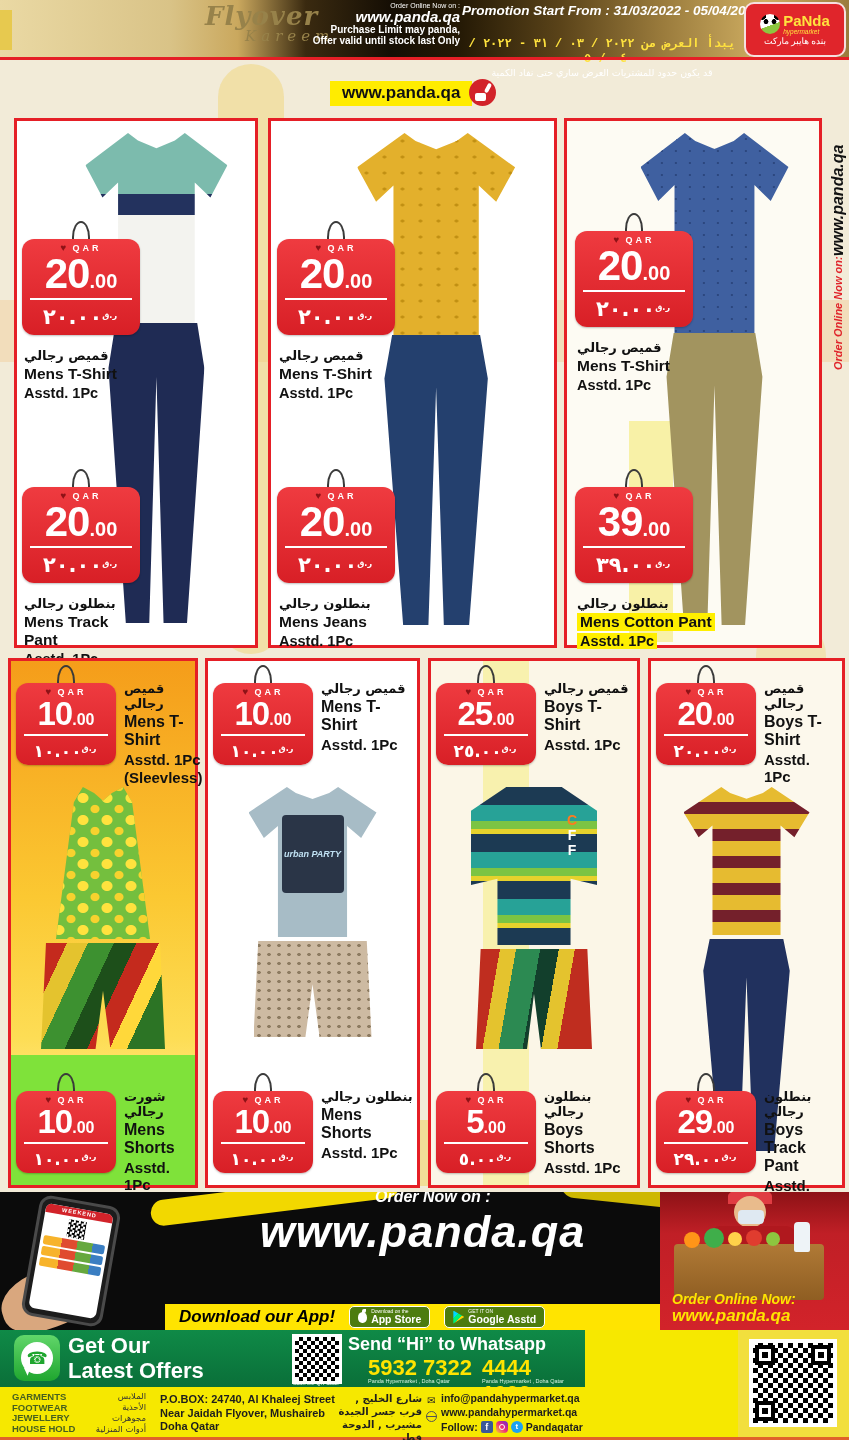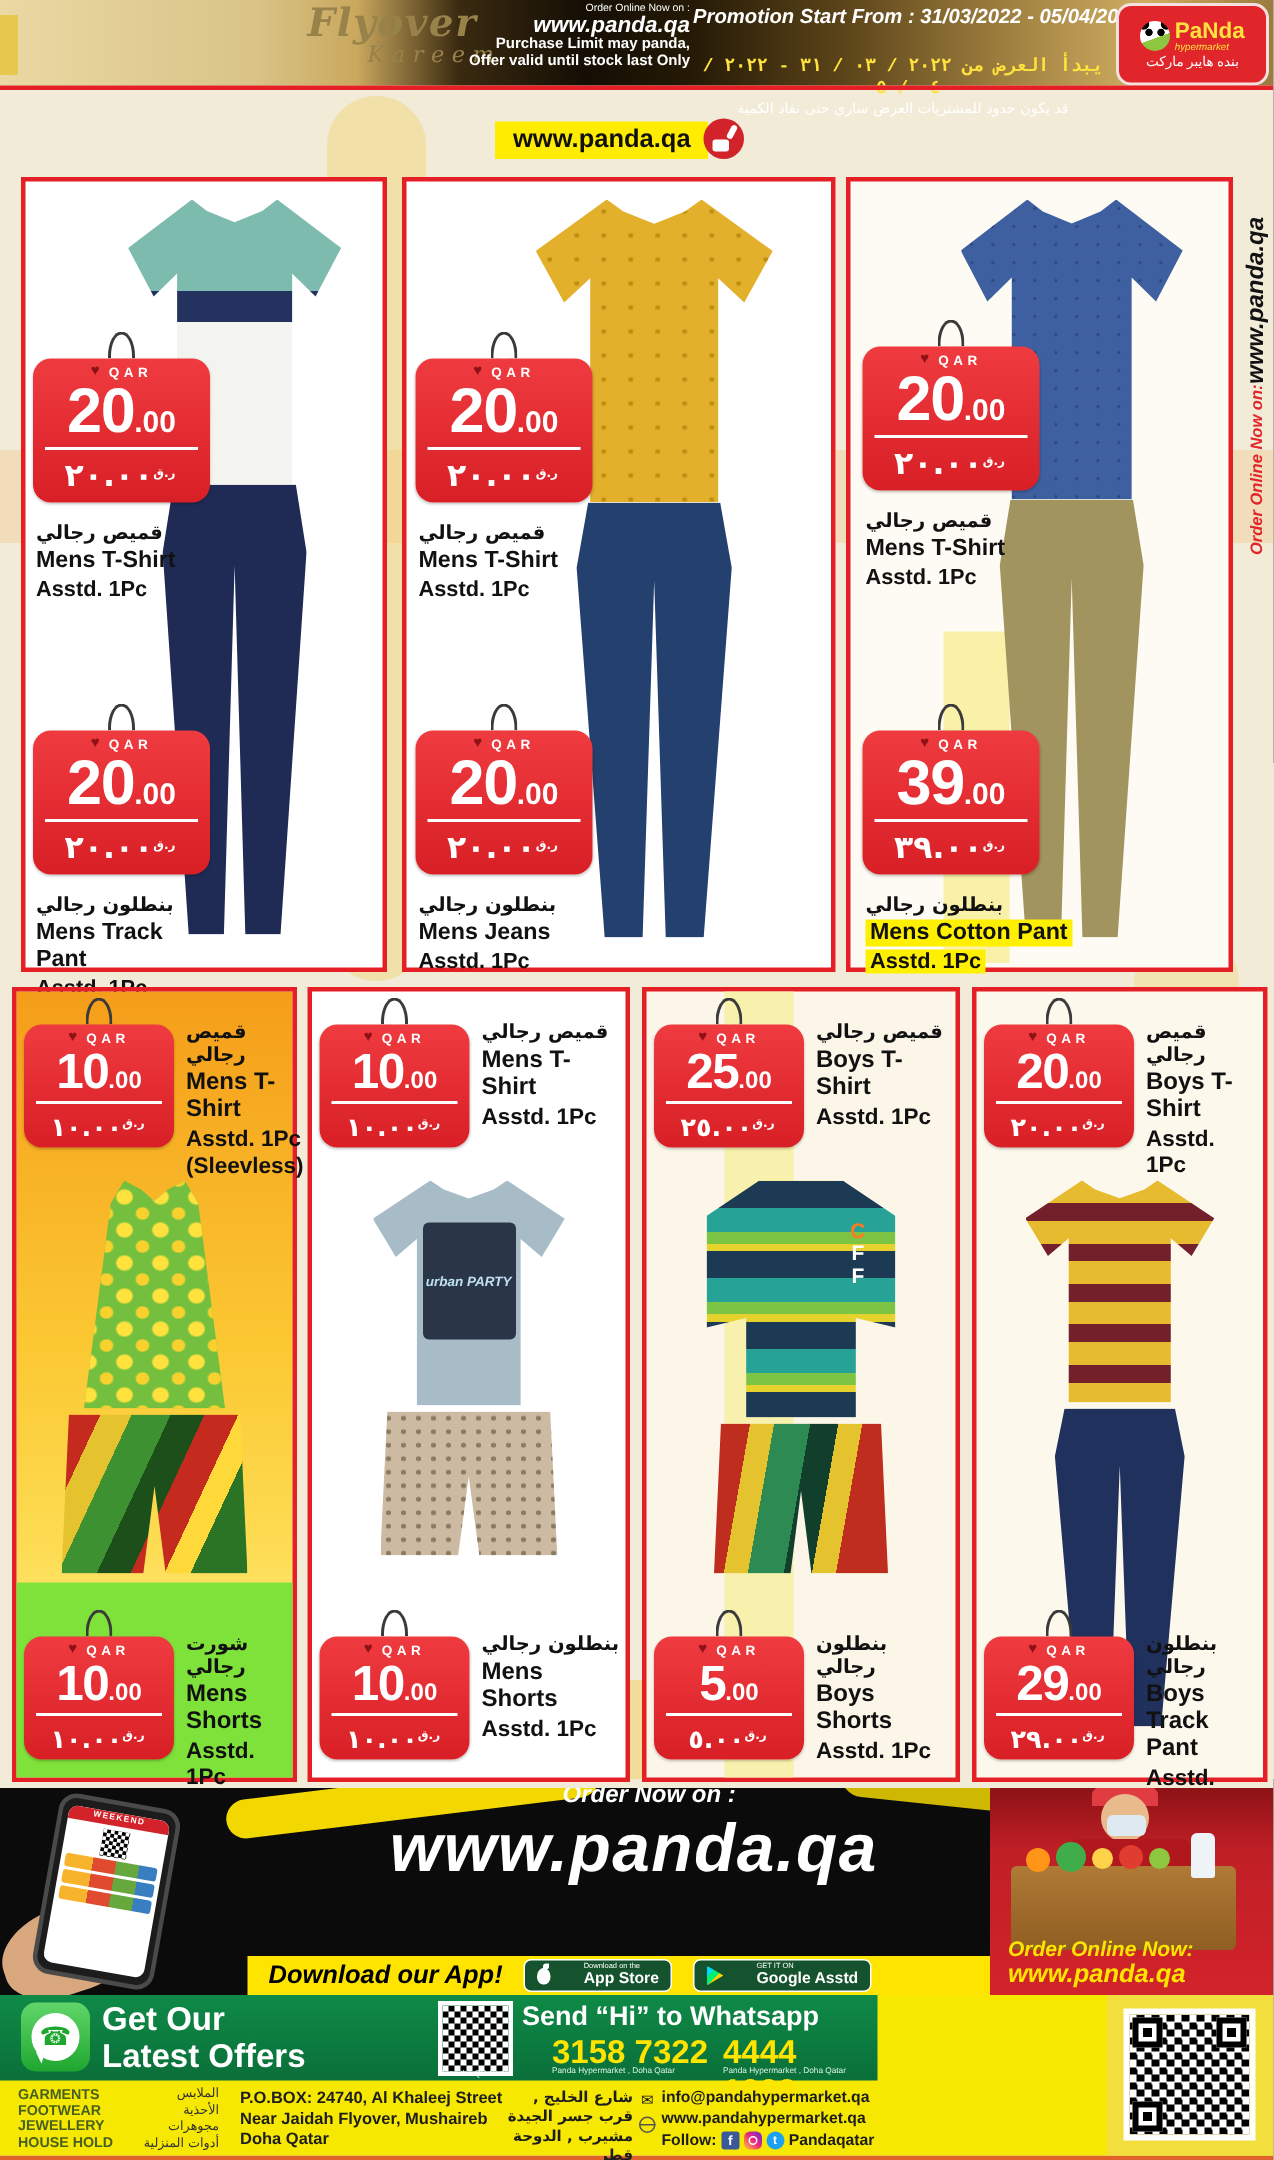--- a/index.html
+++ b/index.html
@@ -145,21 +145,21 @@
   .scr-row{height:9px;margin:2px 3px;border-radius:2px;background:linear-gradient(90deg,#f7b32b 0 30%,#e04b2f 30% 55%,#66a83e 55% 80%,#3a7ec2 80% 100%);}
   .hand{position:absolute;left:0px;top:78px;width:96px;height:58px;background:#d9a77e;border-radius:50% 40% 50% 40%;transform:rotate(-18deg);}
   .dcenter{position:absolute;left:185px;top:0px;width:475px;text-align:center;font-style:italic;}
   .dl1{display:flex;align-items:baseline;justify-content:center;gap:10px;}
   .fast{color:#ffe400;font-size:48px;font-weight:900;letter-spacing:1px;}
   .dlv{color:#fff;font-size:42px;font-weight:900;}
   .dl2{color:#fff;font-size:16px;font-weight:900;margin:-4px 0 0 190px;text-align:left;}
   .dl3{color:#fff;font-size:45px;font-weight:900;letter-spacing:1px;margin-top:0px;}
   .ystrip{position:absolute;left:165px;bottom:0;width:495px;height:26px;background:#ffe400;display:flex;align-items:center;gap:14px;padding:0 14px;box-sizing:border-box;}
   .dapp{color:#000000;font-size:17px;font-weight:900;font-style:italic;white-space:nowrap;}
-  .storebtn{height:20px;background:#14532d;border:1px solid #fff;border-radius:5px;display:flex;align-items:center;gap:22px;padding:0 8px;color:#fff;}
+  .storebtn{height:20px;background:#4d7c0f;border:1px solid #fff;border-radius:5px;display:flex;align-items:center;gap:4px;padding:0 8px;color:#fff;}
   .sb-txt .s{font-size:5px;line-height:5px;} .sb-txt .b{font-size:10.5px;font-weight:bold;line-height:11px;white-space:nowrap;}
   .apple{width:9px;height:11px;background:#fff;border-radius:50% 50% 46% 46%;position:relative;}
   .apple::before{content:'';position:absolute;top:-3px;left:3.5px;width:4px;height:4px;background:#fff;border-radius:50% 0;}
   .playtri{width:11px;height:13px;clip-path:polygon(0 0,100% 50%,0 100%);background:linear-gradient(135deg,#00d7fe 0 30%,#00f076 30% 55%,#ffd000 55% 75%,#ff3a44 75% 100%);}
   .dright{position:absolute;left:660px;top:0;width:189px;height:138px;background:linear-gradient(180deg,#8d1216 0%,#c01f26 30%,#d2232a 100%);}
   .dman-head{position:absolute;left:74px;top:4px;width:32px;height:32px;background:#e9bb8c;border-radius:50%;}
   .dman-cap{position:absolute;left:68px;top:-4px;width:44px;height:16px;background:#e03c42;border-radius:50% 50% 0 0;}
   .dman-mask{position:absolute;left:78px;top:18px;width:26px;height:14px;background:#dfe9f2;border-radius:4px;}
   .dman-body{position:absolute;left:50px;top:34px;width:86px;height:40px;background:#b0181e;border-radius:10px;}
   .dbox{position:absolute;left:14px;top:52px;width:150px;height:56px;background:linear-gradient(180deg,#b07a36,#8f5e22);border-radius:4px;}
@@ -648,21 +648,21 @@
       <div class="waicon">
         <div class="wabubble">☎</div>
       </div>
       <div class="offers">
         <div>Get Our</div>
           <div>Latest Offers</div>
       </div>
       <div class="smallqr"></div>
       <div class="scancap">Scan the QR Code</div>
       <div class="sendhi">Send “Hi” to Whatsapp</div>
-      <div class="num n1">3158 7322</div>
+      <div class="num n1">5932 7322</div>
       <div class="num n2">4444 1099</div>
       <div class="numsub ns1">Panda Hypermarket , Doha Qatar</div>
       <div class="numsub ns2">Panda Hypermarket , Doha Qatar</div>
     </div>
     <div class="fyellow">
       <div class="cats">
         <div>GARMENTS</div>
           <div>FOOTWEAR</div>
         <div>JEWELLERY</div>
           <div>HOUSE HOLD</div>

